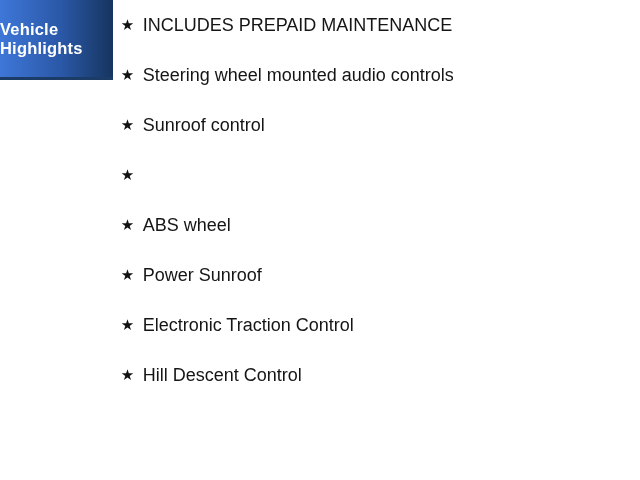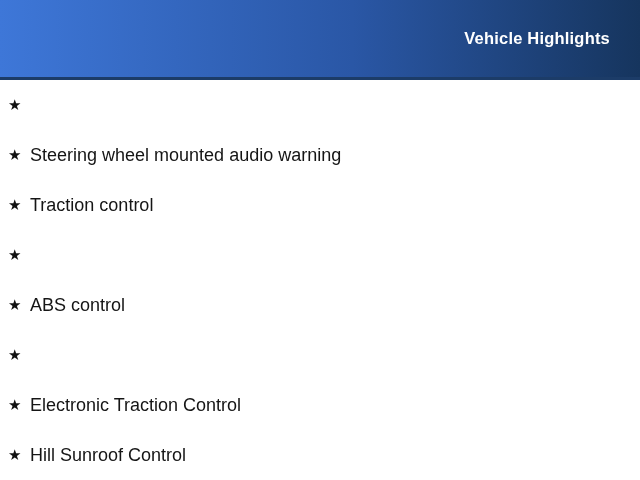--- a/index.html
+++ b/index.html
@@ -9,21 +9,21 @@
     width: 640px;
     height: 480px;
     overflow: hidden;
     background: #ffffff;
     font-family: "Liberation Sans", "DejaVu Sans", sans-serif;
   }
   .page {
     width: 640px;
     height: 444px;
     display: flex;
-    flex-direction: column;
+    flex-direction: row;
     background: #ffffff;
   }
   .header {
     height: 80px;
     flex: 0 0 80px;
     background: linear-gradient(to right, #3e77d8 0%, #2a57a6 55%, #16355e 100%);
     border-bottom: 3px solid #1c3c68;
     display: flex;
     align-items: center;
     justify-content: flex-end;
@@ -68,42 +68,44 @@
 
 <div class="page">
 
   <div class="header">
     <span class="header-title">Vehicle Highlights</span>
   </div>
 
   <ul class="highlight-list">
     <li class="highlight-item">
       <span class="star">★</span>
+      <span class="item-label">INCLUDES PREPAID MAINTENANCE</span>
     </li>
     <li class="highlight-item">
       <span class="star">★</span>
-      <span class="item-label">Steering wheel mounted audio warning</span>
+      <span class="item-label">Steering wheel mounted audio controls</span>
     </li>
     <li class="highlight-item">
       <span class="star">★</span>
-      <span class="item-label">Traction control</span>
+      <span class="item-label">Sunroof control</span>
     </li>
     <li class="highlight-item">
       <span class="star">★</span>
     </li>
     <li class="highlight-item">
       <span class="star">★</span>
-      <span class="item-label">ABS control</span>
+      <span class="item-label">ABS wheel</span>
     </li>
     <li class="highlight-item">
       <span class="star">★</span>
+      <span class="item-label">Power Sunroof</span>
     </li>
     <li class="highlight-item">
       <span class="star">★</span>
       <span class="item-label">Electronic Traction Control</span>
     </li>
     <li class="highlight-item">
       <span class="star">★</span>
-      <span class="item-label">Hill Sunroof Control</span>
+      <span class="item-label">Hill Descent Control</span>
     </li>
   </ul>
 
 </div>
 
 </body></html>

